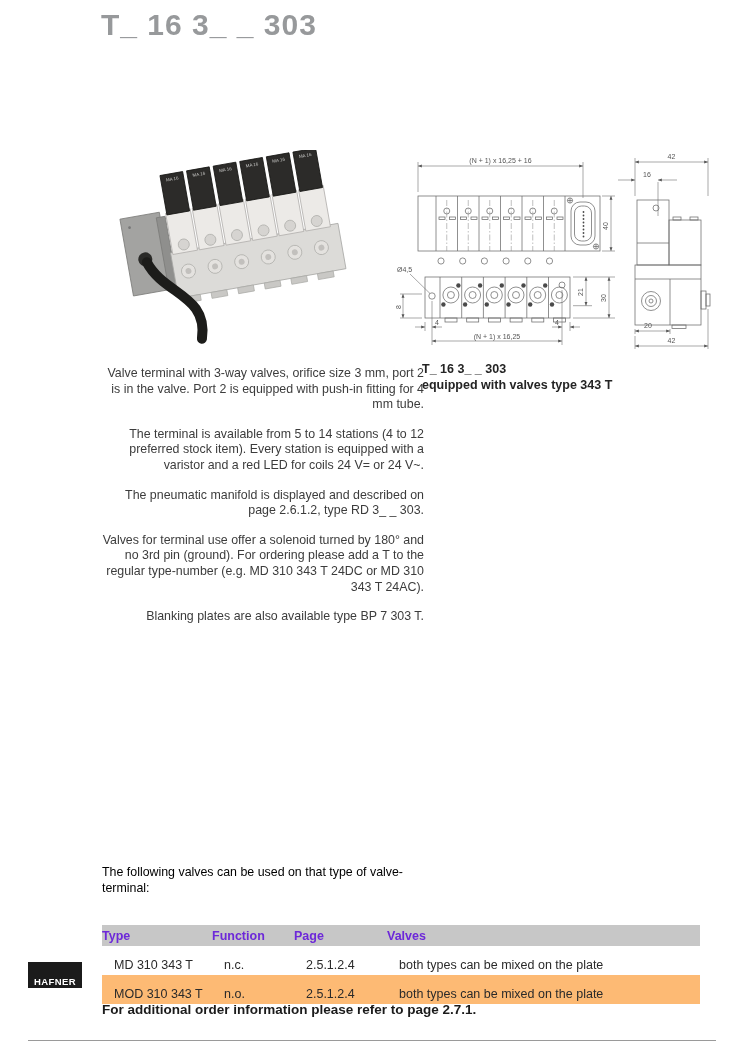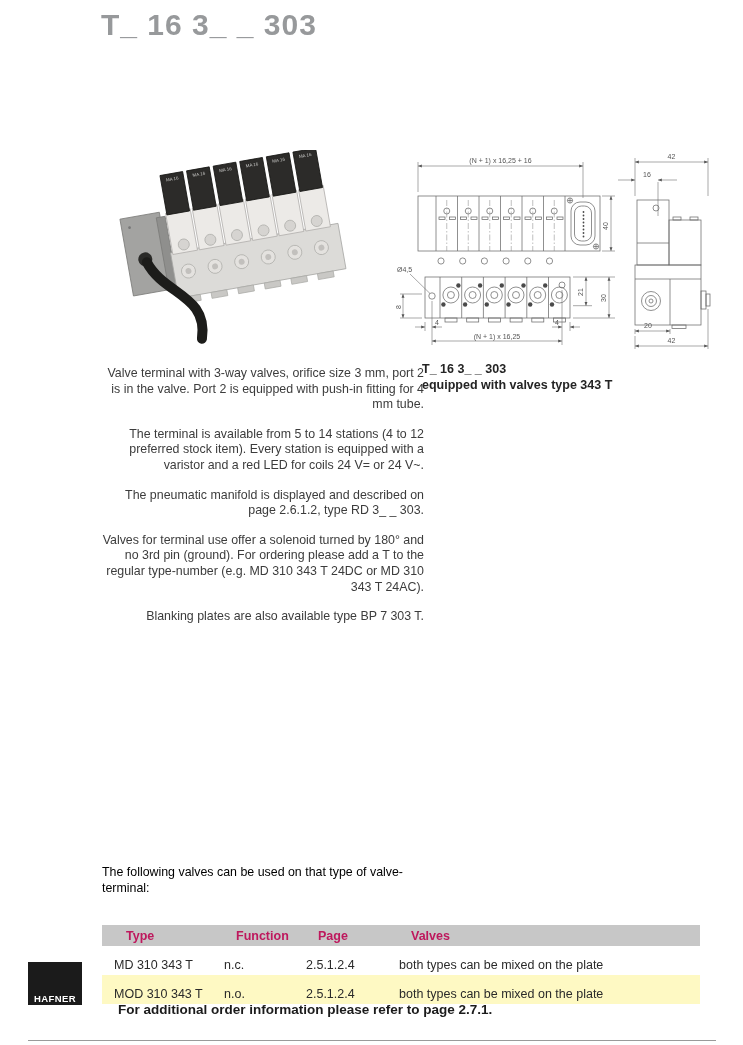--- a/index.html
+++ b/index.html
@@ -11,27 +11,27 @@
   .drawing-wrap{position:absolute;left:396px;top:144px;width:334px;height:218px;}
   .fig-caption{position:absolute;left:422px;top:361px;font-size:12.5px;font-weight:bold;
         color:#242424;line-height:16px;}
   .desc{position:absolute;left:102px;top:366px;width:322px;font-size:12.4px;
         line-height:15.6px;color:#3c3c3c;text-align:right;}
   .desc p{margin:0 0 14px 0;}
   .valves-intro{position:absolute;left:102px;top:865px;width:320px;font-size:12.4px;
         line-height:15.6px;color:#000000;}
   .vtable{position:absolute;left:102px;top:925px;width:598px;border-collapse:collapse;
         font-size:12.5px;table-layout:fixed;}
-  .vtable th{background:#c7c7c7;text-align:left;font-weight:bold;color:#be185d;
-        padding:4px 0 3px 24px;}
+  .vtable th{background:#c7c7c7;text-align:left;font-weight:bold;color:#6d28d9;
+        padding:4px 0 3px 0;}
   .vtable td{padding:12px 0 3px 12px;color:#2a2a2a;white-space:nowrap;overflow:hidden;}
-  .vtable tr.row-alt td{background:#fef9c3;}
+  .vtable tr.row-alt td{background:#fdba74;}
   .footer-note{position:absolute;left:102px;top:1002px;font-size:13.5px;font-weight:bold;
-        color:#1b1b1b;margin-left:16px;}
-  .logo{position:absolute;left:28px;top:962px;width:54px;height:43px;background:#1b1b1b;}
+        color:#1b1b1b;}
+  .logo{position:absolute;left:28px;top:962px;width:54px;height:26px;background:#1b1b1b;}
   .logo-text{position:absolute;left:0;right:0;bottom:1px;color:#fff;font-size:9.5px;
         font-weight:bold;text-align:center;letter-spacing:0.4px;}
   .bottom-rule{position:absolute;left:28px;top:1040px;width:688px;height:1px;background:#9a9a9a;}
   
   .tl{stroke:#6b6b6b;stroke-width:0.75;fill:none;}
   .tlf{stroke:#6b6b6b;stroke-width:0.75;fill:#fff;}
   .cl{stroke:#8a8a8a;stroke-width:0.55;fill:none;stroke-dasharray:6 2 1.5 2;}
   .dim{stroke:#6f6f6f;stroke-width:0.6;fill:none;}
   .dimtxt{font-family:"Liberation Sans",sans-serif;font-size:7px;fill:#555;}
   .scr{fill:#4a4a4a;}

